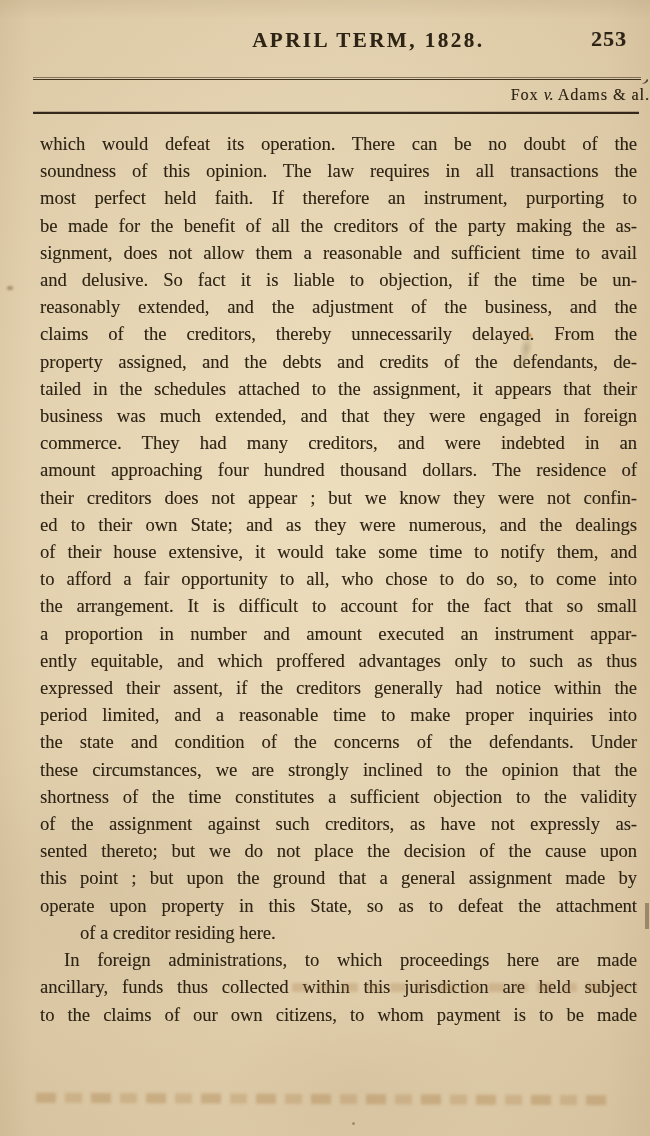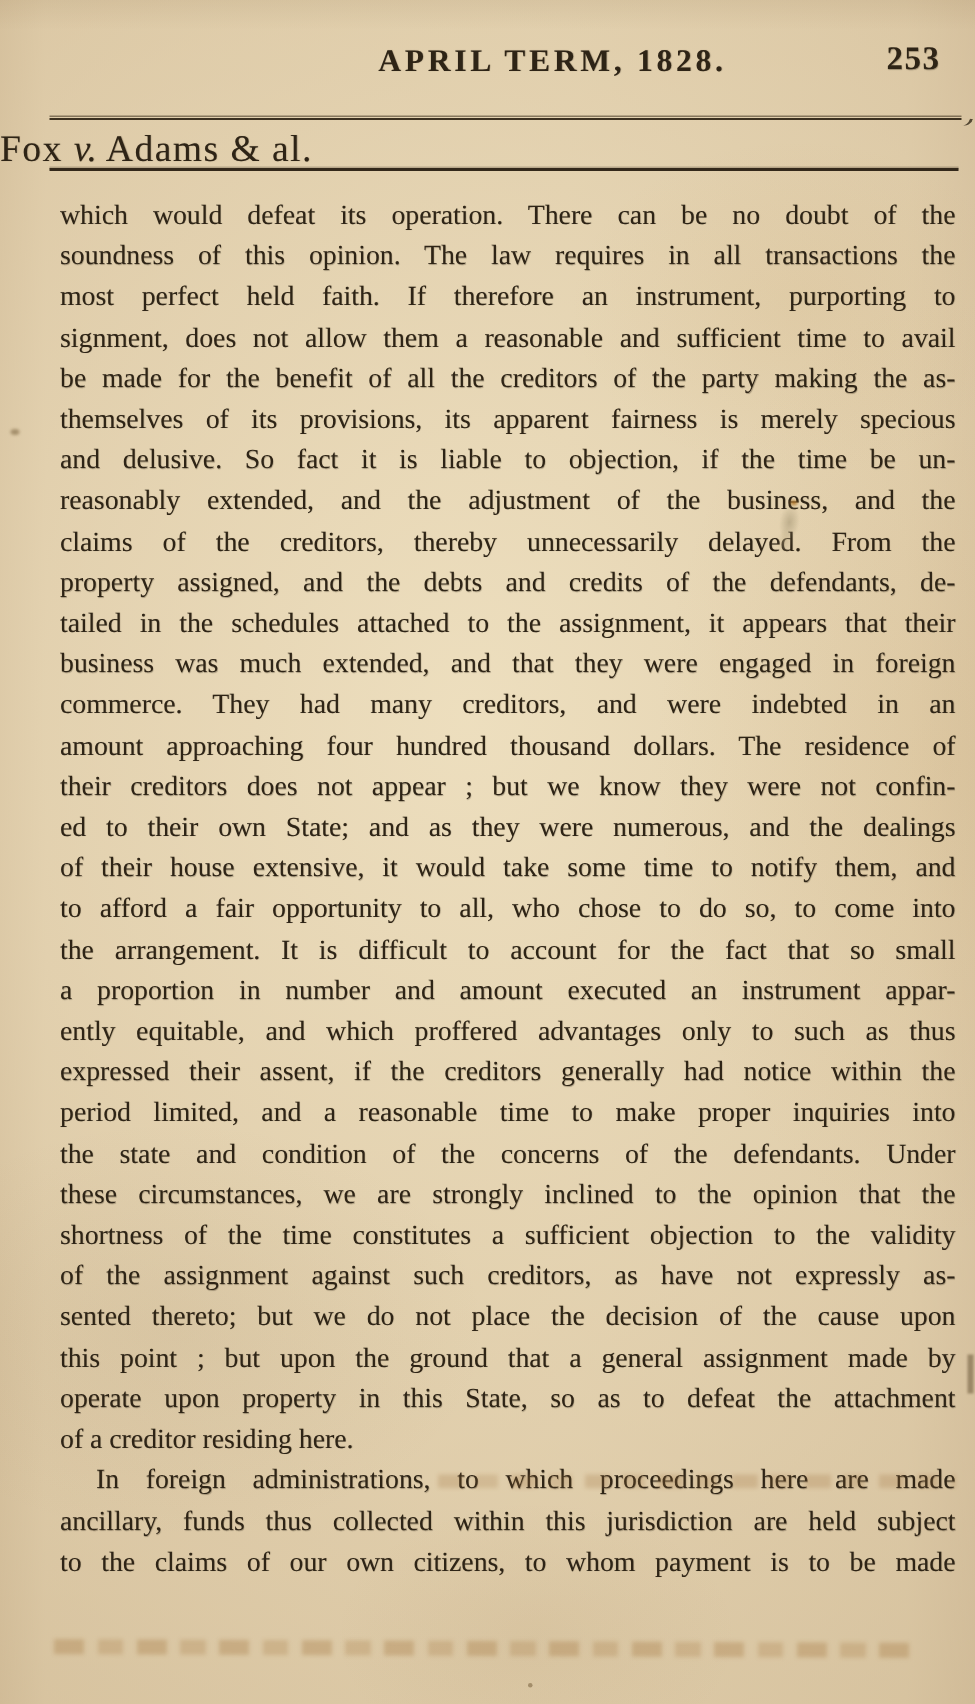--- a/index.html
+++ b/index.html
@@ -48,33 +48,33 @@
     content:""; position:absolute; right:-7px; top:1px; width:7px; height:6px;
     border-right:2px solid rgba(51,40,24,.8); border-radius:0 0 7px 0;
     transform:rotate(18deg);
   }
   .rule-bottom {
     top:112px; height:2px; width:606px;
     background:#33281a; box-shadow:0 -1px 0 rgba(51,40,24,.25);
   }
 
   .caption {
-    position:absolute; top:86px; left:0; right:0; text-align:left;
-    font-size:25px; letter-spacing:1px; white-space:nowrap;
+    position:absolute; top:86px; left:0; right:0; text-align:right;
+    font-size:16px; letter-spacing:1px; white-space:nowrap;
     text-shadow:.4px .4px .6px rgba(45,35,20,.35);
   }
   .caption .vs { font-style:italic; letter-spacing:0; }
 
   .body-text {
     position:absolute; top:131px; left:40px; width:597px;
     font-size:18.5px; line-height:27.2px;
     text-shadow:.35px .35px .5px rgba(45,35,20,.32);
   }
   .line { text-align:justify; text-align-last:justify; }
-  .line.para-end { text-align-last:left; }
+  .line.para-end { text-align-last:left;margin-left:40px; }
   .line.indent { text-indent:24px; }
 
   
   .blemish {
     position:absolute; top:332px; left:515px; width:22px; height:36px;
     background:
       radial-gradient(5px 4px at 55% 8%, rgba(172,110,30,.85), transparent 70%),
       radial-gradient(9px 16px at 50% 45%, rgba(160,146,112,.55), transparent 75%),
       radial-gradient(7px 12px at 45% 80%, rgba(190,172,132,.45), transparent 75%);
     transform:rotate(8deg); filter:blur(.4px);
@@ -121,23 +121,22 @@
     <span class="vs">v.</span>
     <span>Adams &amp; al.</span>
   </div>
 
   <div class="rule rule-bottom"></div>
 
   <main class="body-text">
       <div class="line">which would defeat its operation. There can be no doubt of the</div>
       <div class="line">soundness of this opinion. The law requires in all transactions the</div>
       <div class="line">most perfect held faith. If therefore an instrument, purporting to</div>
+      <div class="line">be made for the benefit of all the creditors of the party making the as-</div>
       <div class="line">signment, does not allow them a reasonable and sufficient time to avail</div>
-      <div class="line">be made for the benefit of all the creditors of the party making the as-</div>
-      <div class="line">themselves of its provisions, its apparent fairness is merely specious</div>
       <div class="line">and delusive. So fact it is liable to objection, if the time be un-</div>
       <div class="line">reasonably extended, and the adjustment of the business, and the</div>
       <div class="line">claims of the creditors, thereby unnecessarily delayed. From the</div>
       <div class="line">property assigned, and the debts and credits of the defendants, de-</div>
       <div class="line">tailed in the schedules attached to the assignment, it appears that their</div>
       <div class="line">business was much extended, and that they were engaged in foreign</div>
       <div class="line">commerce. They had many creditors, and were indebted in an</div>
       <div class="line">amount approaching four hundred thousand dollars. The residence of</div>
       <div class="line">their creditors does not appear ; but we know they were not confin-</div>
       <div class="line">ed to their own State; and as they were numerous, and the dealings</div>

